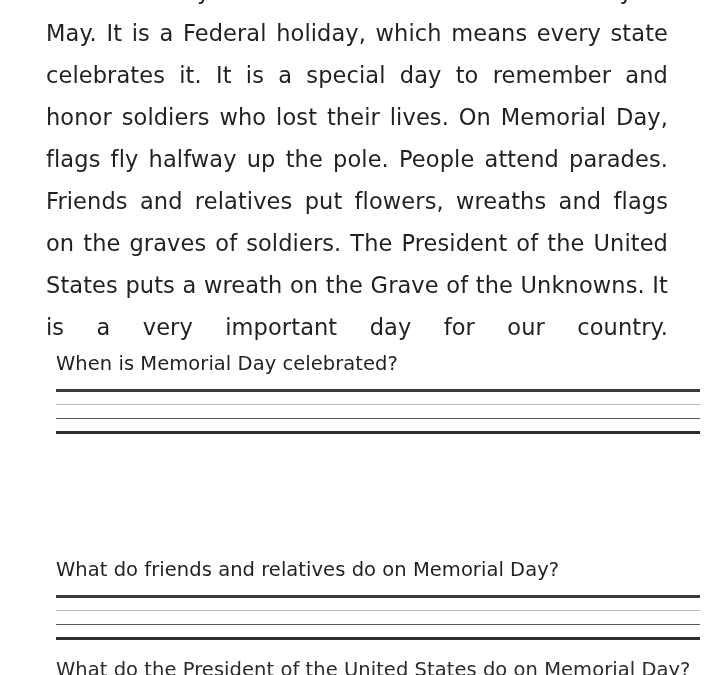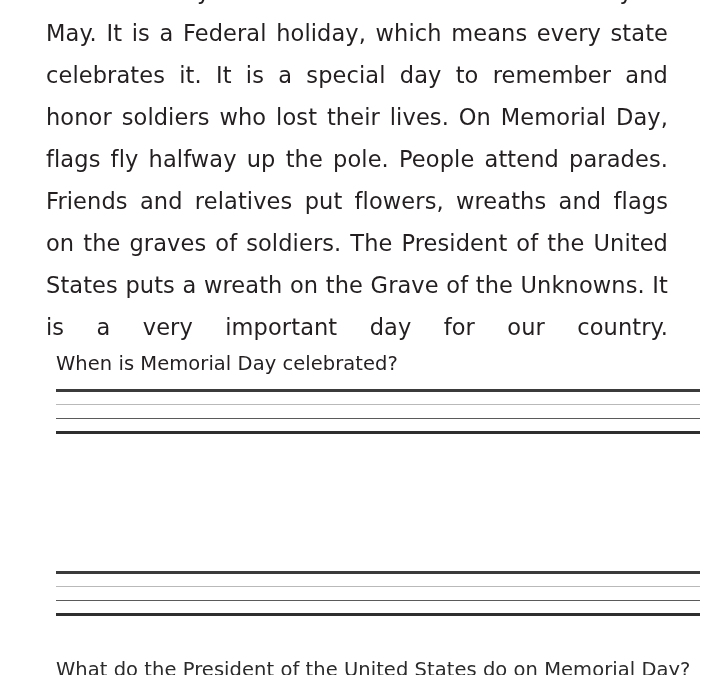--- a/index.html
+++ b/index.html
@@ -103,20 +103,21 @@
     <div class="answer-lines">
       <div class="rule rule-heavy-top"></div>
       <div class="rule rule-light"></div>
       <div class="rule rule-medium"></div>
       <div class="rule rule-heavy-bottom"></div>
     </div>
   </div>
 
 
   <div class="qblock" id="qblock-3">
+    <p class="question">What do friends and relatives do on Memorial Day?</p>
     <div class="answer-lines">
       <div class="rule rule-heavy-top"></div>
       <div class="rule rule-light"></div>
       <div class="rule rule-medium"></div>
       <div class="rule rule-heavy-bottom"></div>
     </div>
   </div>
 
   <div class="qblock" id="qblock-4">
     <p class="question">What do the President of the United States do on Memorial Day?</p>

